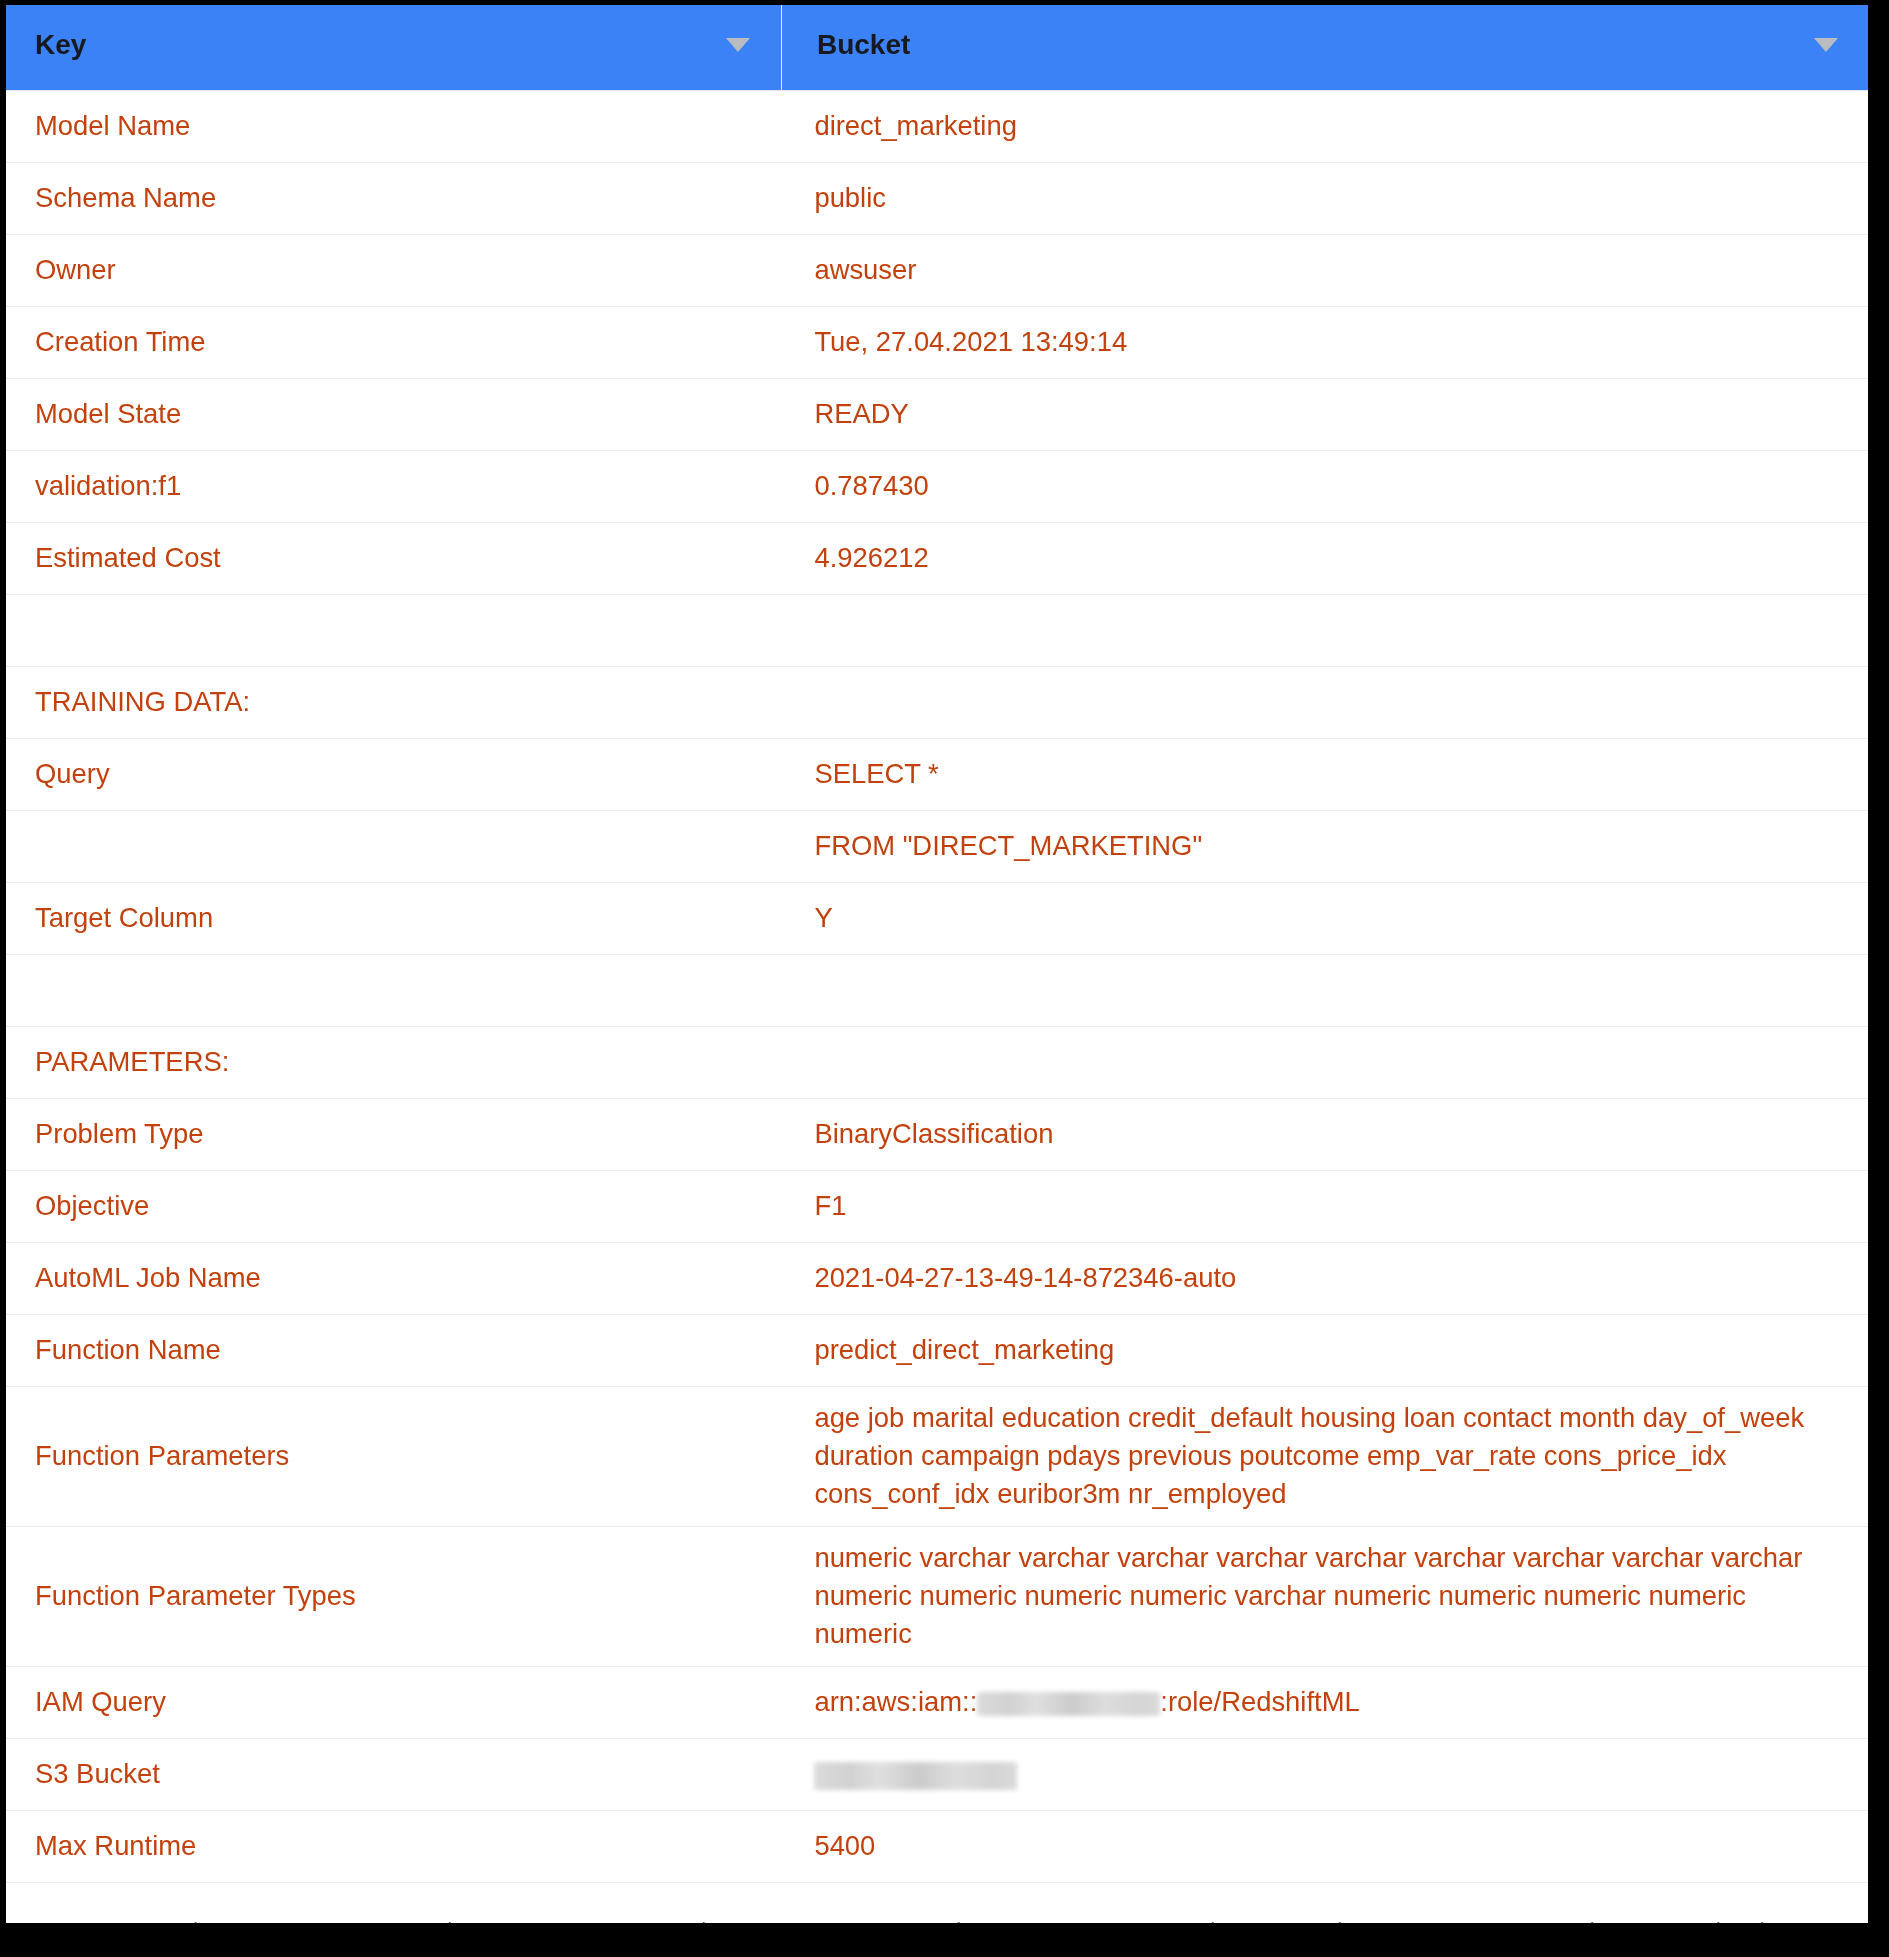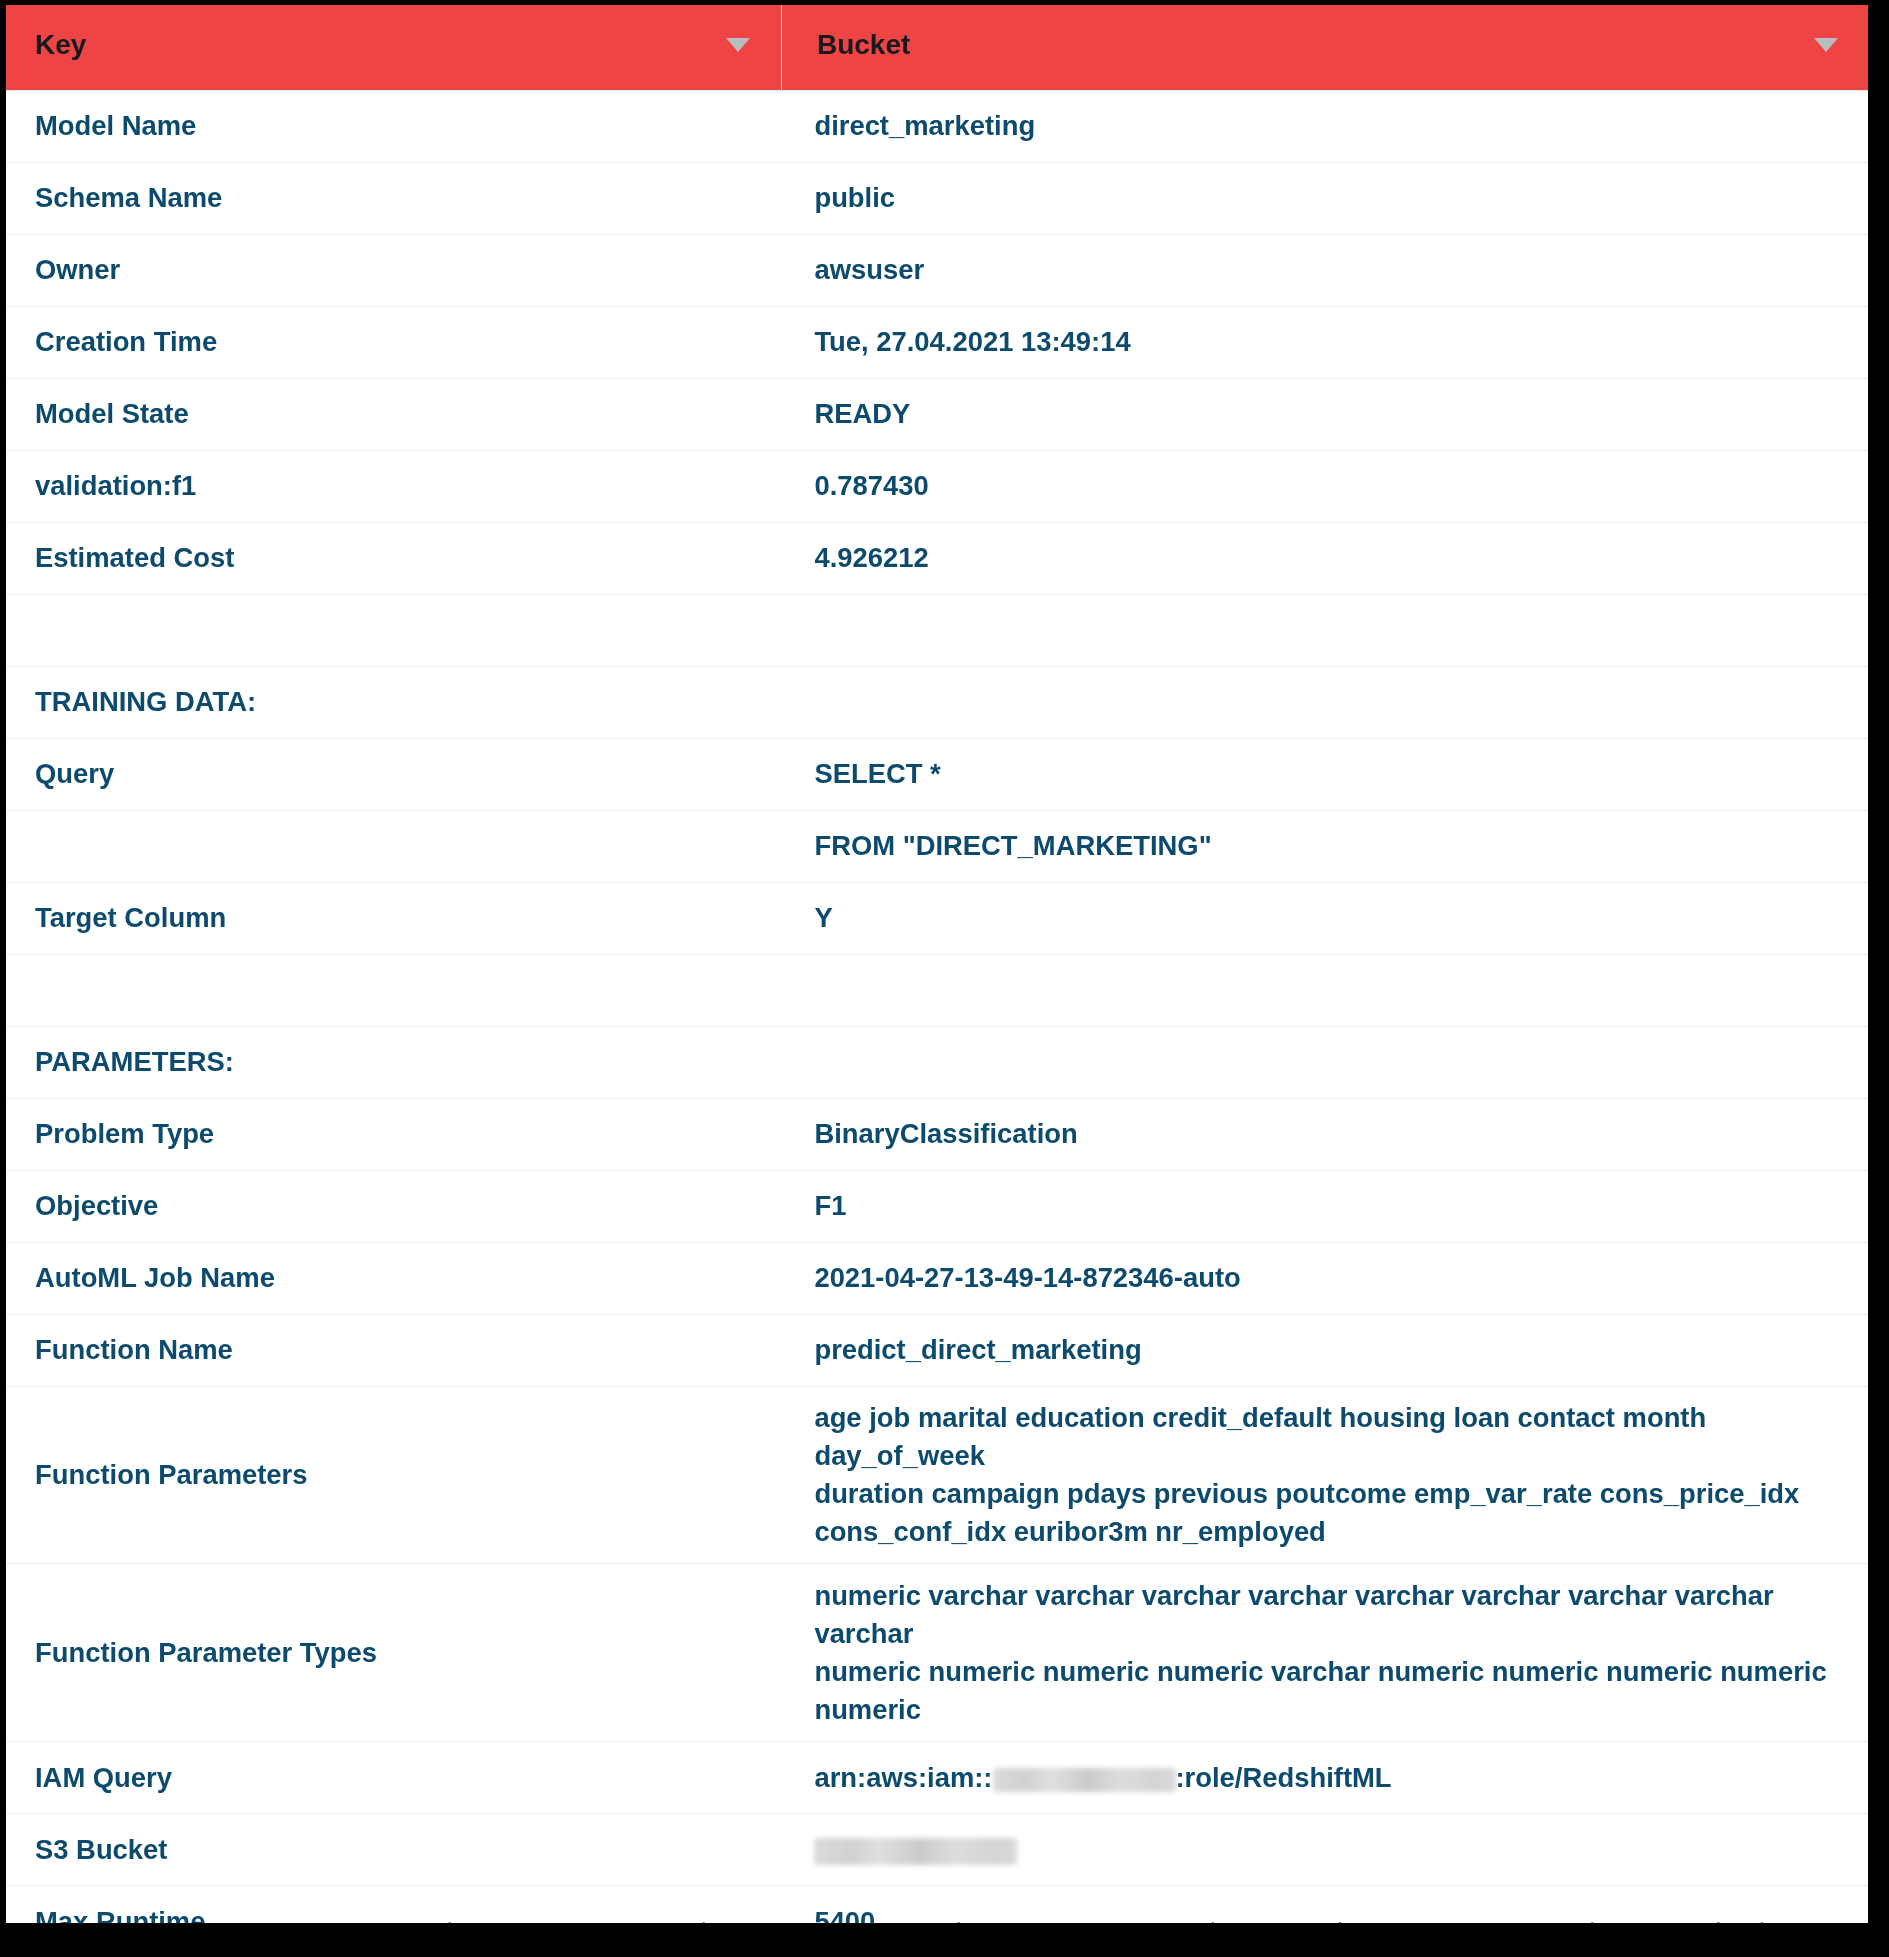--- a/index.html
+++ b/index.html
@@ -27,21 +27,21 @@
   table.kv {
     width: 1869px;
     border-collapse: collapse;
     table-layout: fixed;
   }
 
   table.kv col.c-key   { width: 781px; }
   table.kv col.c-value { width: 1087px; }
 
   thead th {
-    background: #ef4444;
+    background: #3b82f6;
     border-bottom: 0.9px solid #e6e6e6;
     height: 90px;
     padding: 0 35px;
     text-align: left;
     font-size: 28px;
     font-weight: bold;
     color: #16191f;
     vertical-align: middle;
     position: relative;
     box-sizing: border-box;
@@ -58,22 +58,22 @@
     width: 0;
     height: 0;
     border-left: 12px solid transparent;
     border-right: 12px solid transparent;
     border-top: 14.6px solid #b9bcc1;
   }
 
   tbody td {
     border-bottom: 0.9px solid #ececec;
     font-size: 27.4px;
-    color: #0c4a6e;
-    font-weight: 700;
+    color: #c2410c;
+    font-weight: 400;
     padding: 0 35px;
     vertical-align: middle;
     box-sizing: border-box;
     line-height: 1.38;
   }
   tbody tr { height: 72px; }
   tbody td.key-cell { padding-left: 35px; }
   tbody td.val-cell { padding-left: 33px; margin-top: 24px; }
 
   tbody tr.spacer td {

